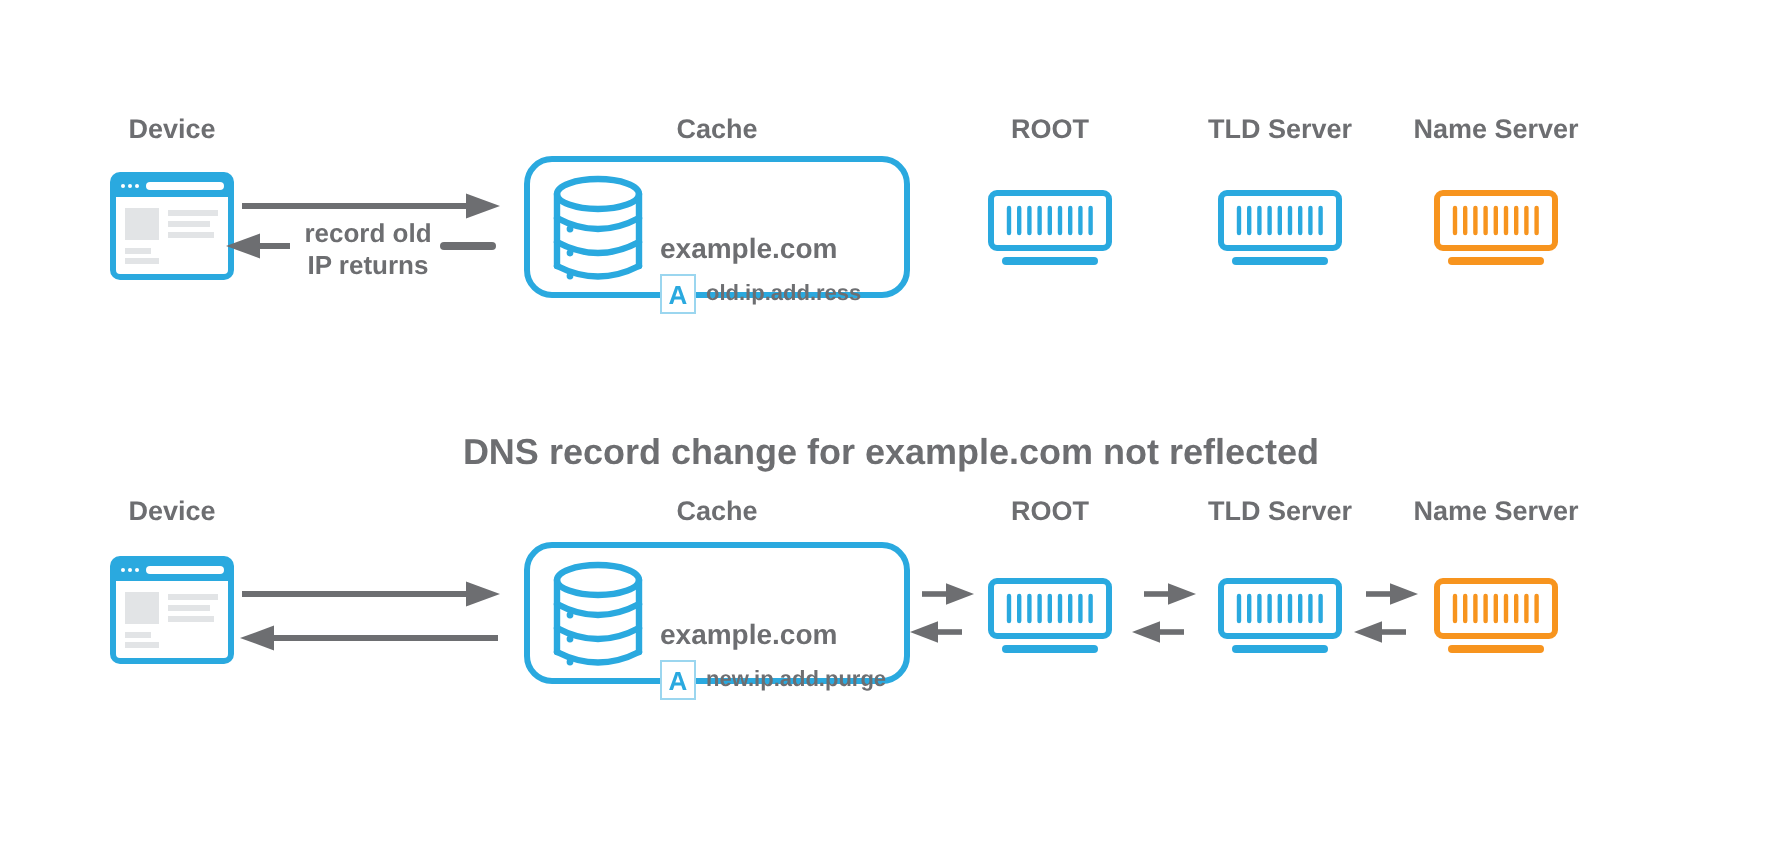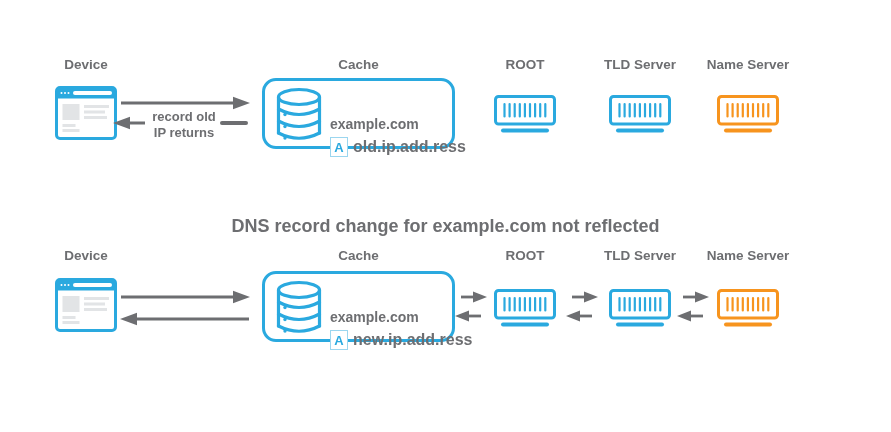--- a/index.html
+++ b/index.html
@@ -60,21 +60,21 @@
     color: var(--blue);
     font-size: 13px;
     font-weight: 700;
     display: flex;
     align-items: center;
     justify-content: center;
     margin-right: 5px;
     background: #ffffff;
   }
   .record-value {
-    font-size: 16px;
+    font-size: 11px;
     font-weight: 700;
     color: var(--gray);
     white-space: nowrap;
   }
   .return-text {
     font-size: 13px;
     font-weight: 700;
     color: var(--gray);
     text-align: center;
     line-height: 16px;
@@ -219,21 +219,21 @@
 
     <div class="abs lbl" style="left:262px; top:58px; width:193px;">Cache</div>
     <div class="abs cache-box" style="left:262px; top:81px; width:193px; height:71px;"></div>
     <svg class="abs blue" style="left:274px; top:90px;" width="50" height="56">
         <use href="#sym-db"></use>
       </svg>
     <div class="abs cache-text" style="left:330px; top:96px;">
       <div class="cache-domain">example.com</div>
       <div class="record-line">
         <span class="a-box">A</span>
-        <span class="record-value">new.ip.add.ress</span>
+        <span class="record-value">new.ip.add.purge</span>
       </div>
     </div>
 
     <svg class="abs gray" style="left:461px; top:101px;" width="26" height="12">
         <use href="#sym-arrow-short"></use>
       </svg>
     <svg class="abs gray flip" style="left:455px; top:120px;" width="26" height="12">
         <use href="#sym-arrow-short"></use>
       </svg>
 

